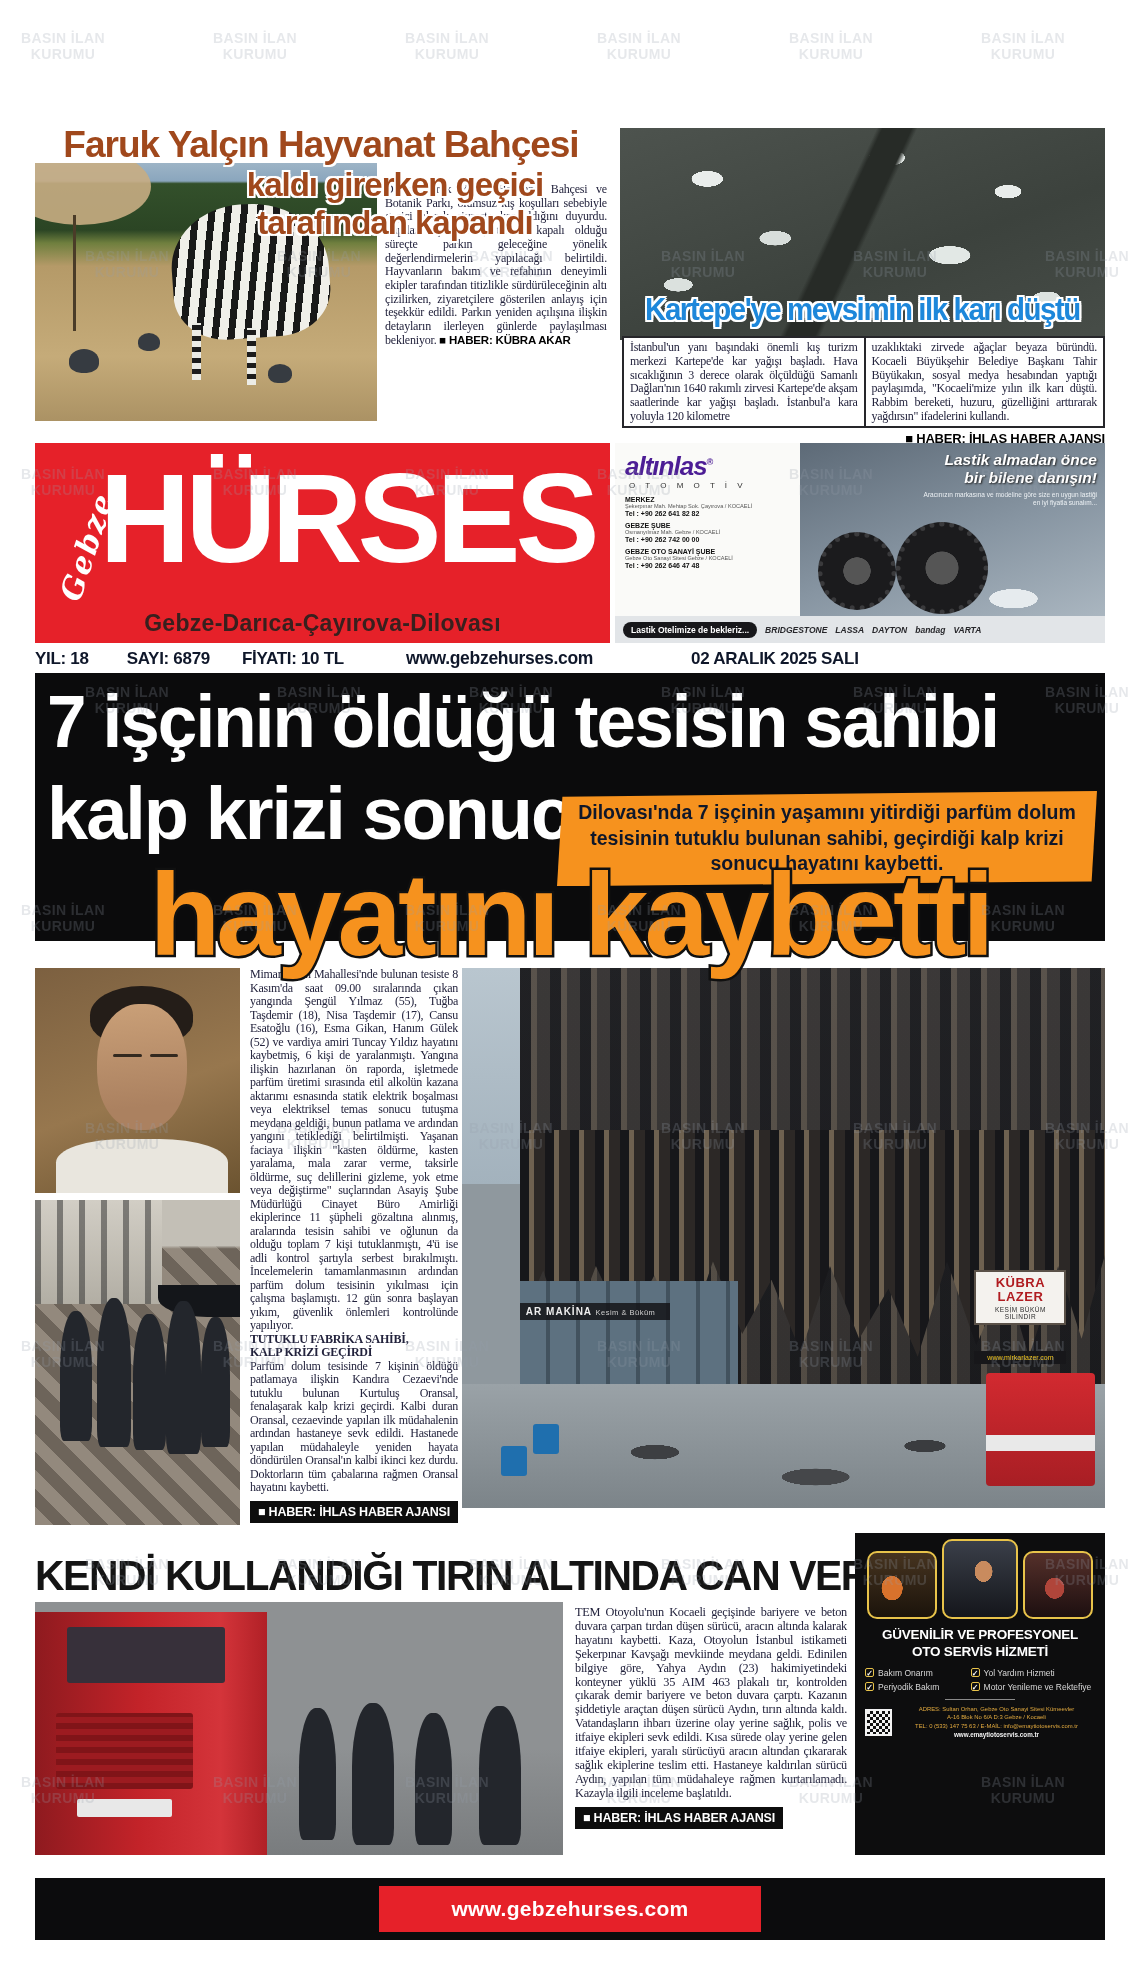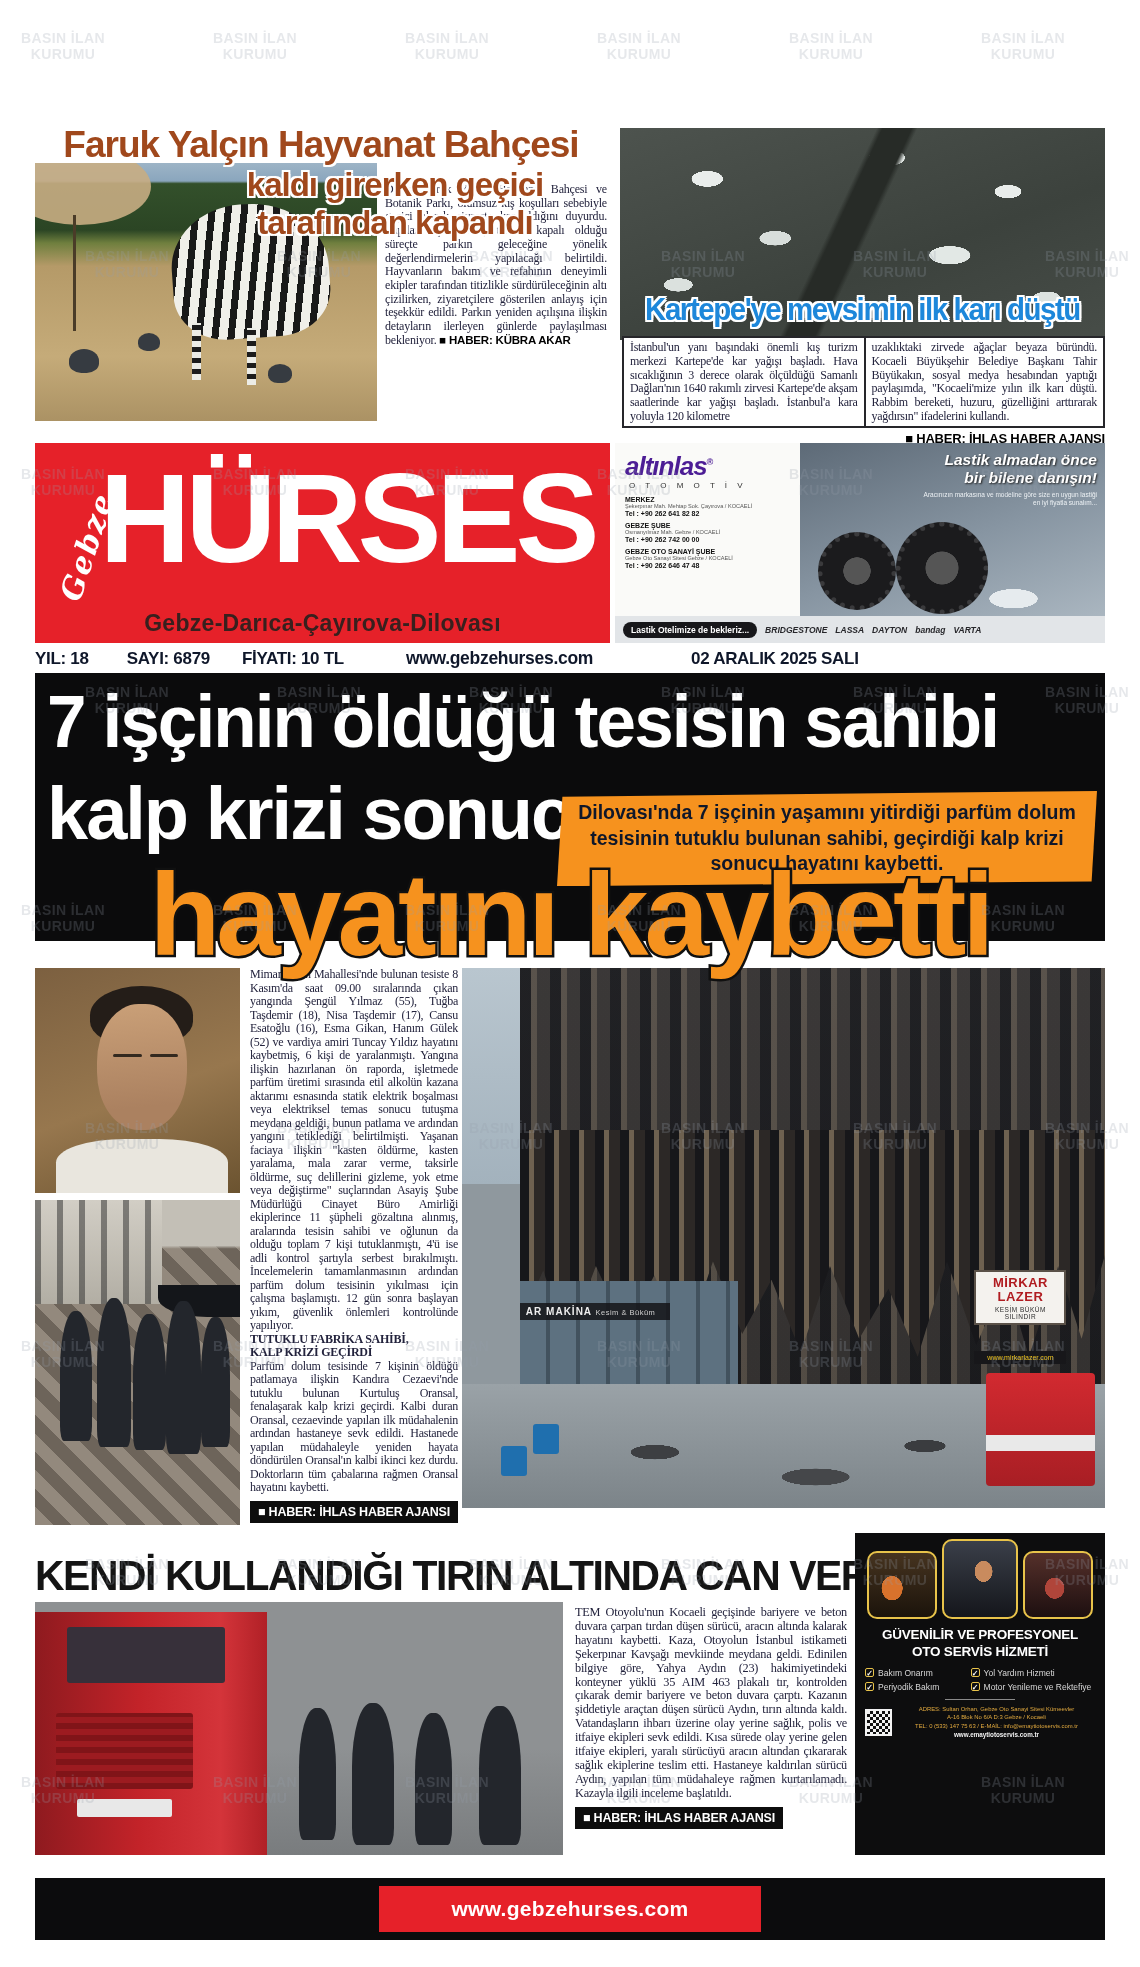--- a/index.html
+++ b/index.html
@@ -348,21 +348,21 @@
   <div class="photo building">
     <div class="sky"></div>
     <div class="bstruct"></div>
     <div class="drips"></div>
     <div class="glass"></div>
     <div class="sign-armakina">
       <span>AR MAKİNA</span>
       <small>Kesim &amp; Büküm</small>
     </div>
     <div class="sign-mirkar">
-      <div class="s1">MİRKAR</div>
+      <div class="s1">KÜBRA</div>
       <div class="s1">LAZER</div>
       <div class="s2">KESİM BÜKÜM SİLİNDİR</div>
     </div>
     <div class="sign-web">www.mirkarlazer.com</div>
     <div class="road"></div>
     <div class="barrel" style="left:6%"></div>
     <div class="barrel" style="left:11%;bottom:10%"></div>
     <div class="firetruck">
         <div class="ft-stripe"></div>
       </div>

